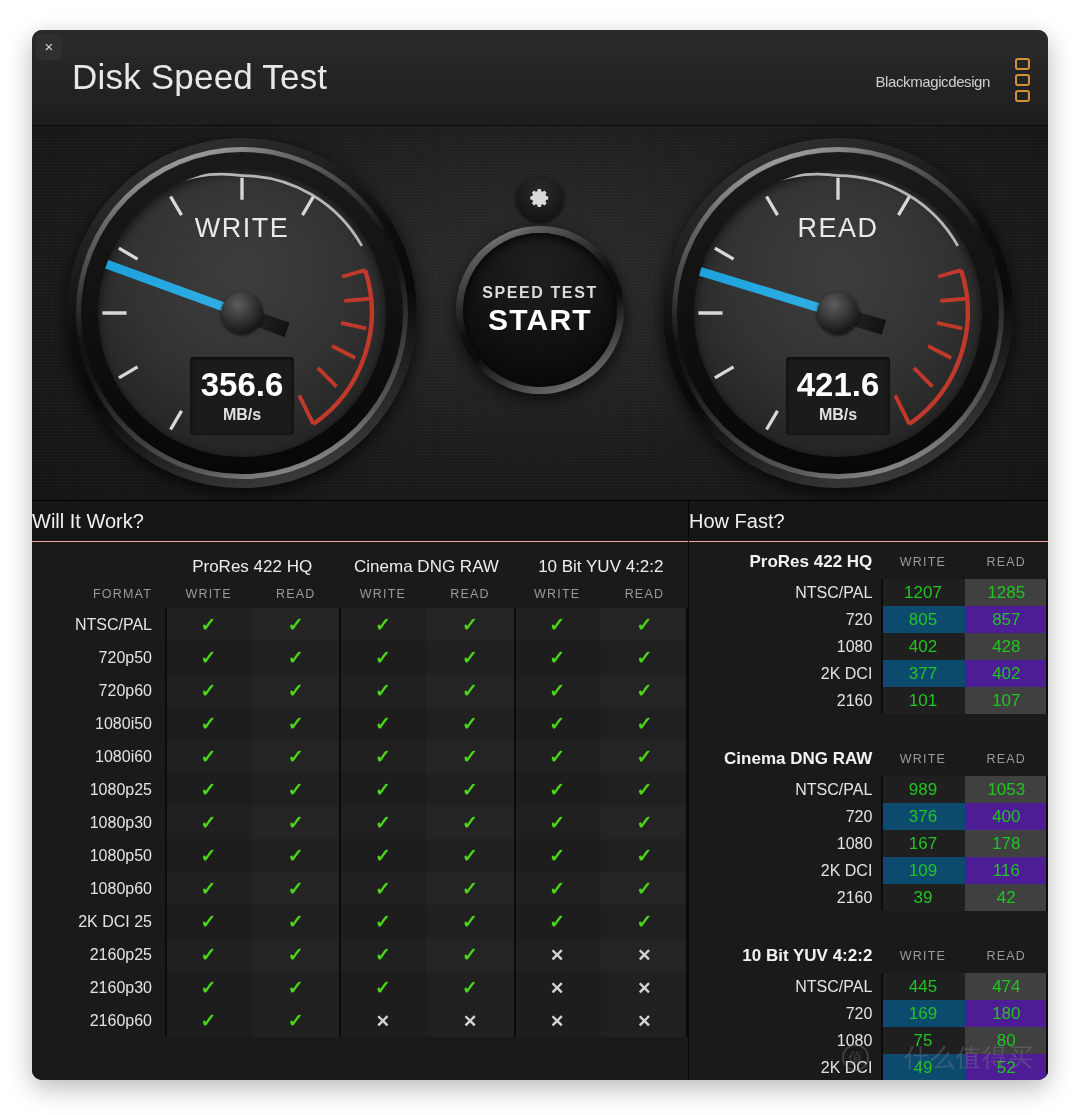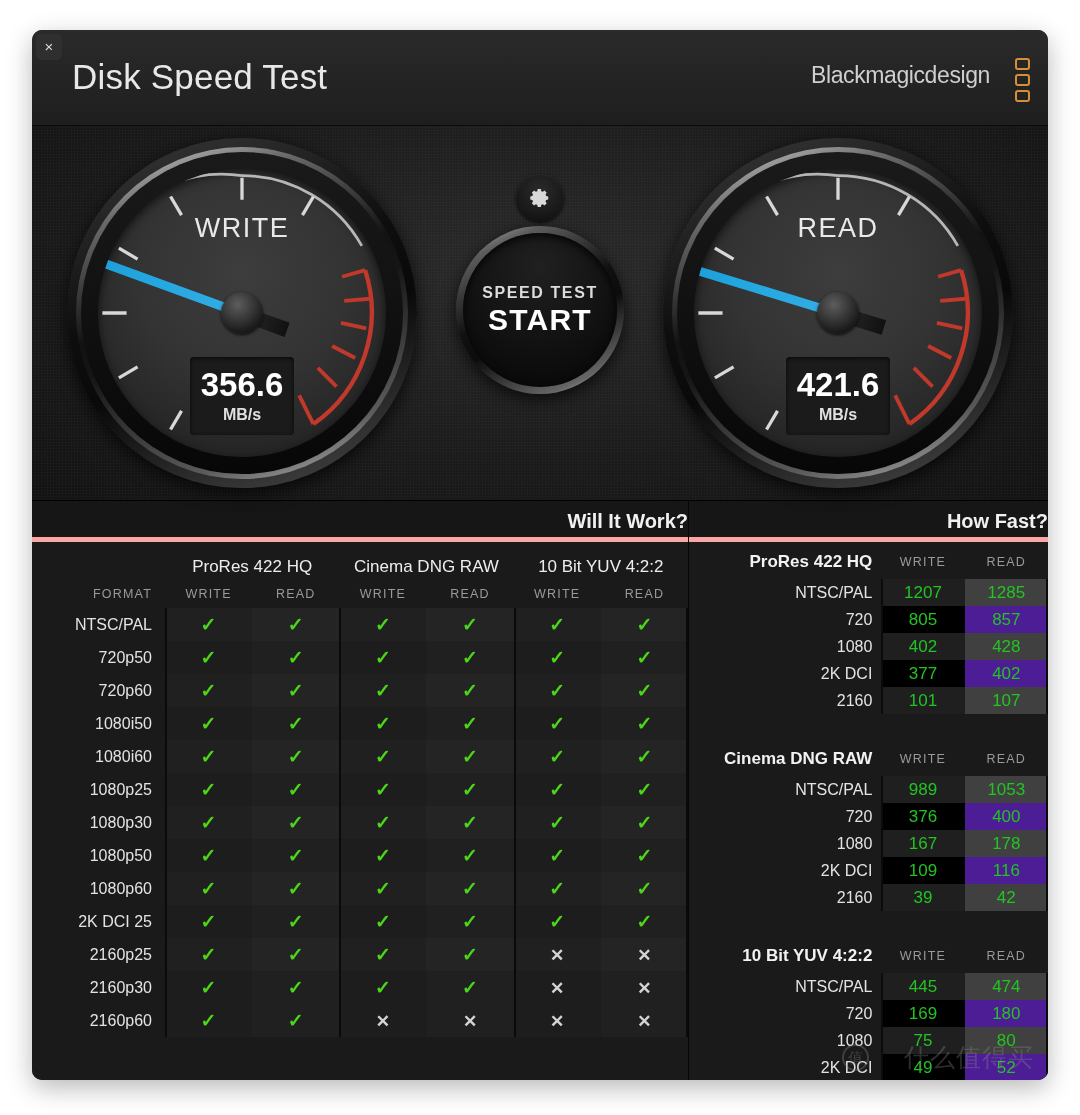--- a/index.html
+++ b/index.html
@@ -34,22 +34,22 @@
     color: #dcdcdc;
     font-size: 15px; line-height: 26px; text-align: center;
     cursor: pointer;
   }
   #app-title {
     position: absolute; left: 40px; top: 27px;
     font-size: 35px; font-weight: 300; color: #e8e8e8;
     letter-spacing: .2px;
   }
   #brand {
-    position: absolute; right: 58px; top: 32px;
-    font-size: 23px; color: #cfcfcf; letter-spacing: -.4px;
+    position: absolute; right: 58px; top: 43px;
+    font-size: 15px; color: #cfcfcf; letter-spacing: -.4px;
   }
   #brand-mark {
     position: absolute; right: 18px; top: 28px;
     display: flex; flex-direction: column; gap: 4px;
   }
   #brand-mark i {
     display: block; width: 15px; height: 12px;
     border: 2px solid #d68f38; border-radius: 3px;
   }
 
@@ -157,23 +157,23 @@
   }
   #start-inner .l1 { font-size: 16px; font-weight: bold; color: #dcdcdc; letter-spacing: 1.6px; }
   #start-inner .l2 { font-size: 30px; font-weight: bold; color: #fff; letter-spacing: 1.2px; margin-top: 1px; }
 
   
   #lower { display: flex; height: 579px; background: #1a1a1a; }
   #left-panel  { width: 657px; border-right: 1px solid #060606; }
   #right-panel { flex: 1; }
 
   .section-head {
-    height: 41px; line-height: 41px; text-align: right;
-    font-size: 20px; font-weight: bold; color: #f0f0f0;
-    background: #161616; border-bottom: 5px solid #fca5a5;
+    height: 41px; line-height: 41px; text-align: left;
+    font-size: 20px; font-weight: normal; color: #f0f0f0;
+    background: #161616; border-bottom: 1px solid #fca5a5;
   }
 
   
   #wiw { width: 100%; border-collapse: collapse; table-layout: fixed; }
   #wiw th, #wiw td { padding: 0; }
   #wiw .fmt-col { width: 133px; }
   #wiw .grp {
     font-size: 17px; font-weight: 400; color: #ededed;
     height: 38px; vertical-align: bottom; padding-bottom: 3px;
   }
@@ -205,21 +205,21 @@
     text-align: right; padding-right: 9px; height: 35px; vertical-align: middle;
   }
   #hf .sub {
     font-size: 12.5px; color: #9a9a9a; letter-spacing: 1.2px;
     text-align: center; vertical-align: middle; height: 35px;
   }
   #hf .fmt { font-size: 16px; color: #e3e3e3; text-align: right; padding-right: 9px; }
   #hf .num { font-size: 17px; color: #22c322; text-align: center; }
   #hf td.nw { background: #1f1f1f; }
   #hf td.nr { background: #404040; }
-  #hf tr.alt td.nw { background: #000000; }
+  #hf tr.alt td.nw { background: #0c4a6e; }
   #hf tr.alt td.nr { background: #4c1d95; margin-top: 12px; }
   #hf td.colstart { box-shadow: inset 2px 0 0 #0b0b0b; margin-left: 24px; }
   #hf td.colend   { box-shadow: inset -2px 0 0 #0b0b0b; }
   .spacer td { height: 14px; background: #1a1a1a !important; box-shadow: none !important; }
 
   
   #watermark {
     position: absolute; right: 14px; bottom: 6px;
     display: flex; align-items: center; gap: 7px;
     opacity: .32;

